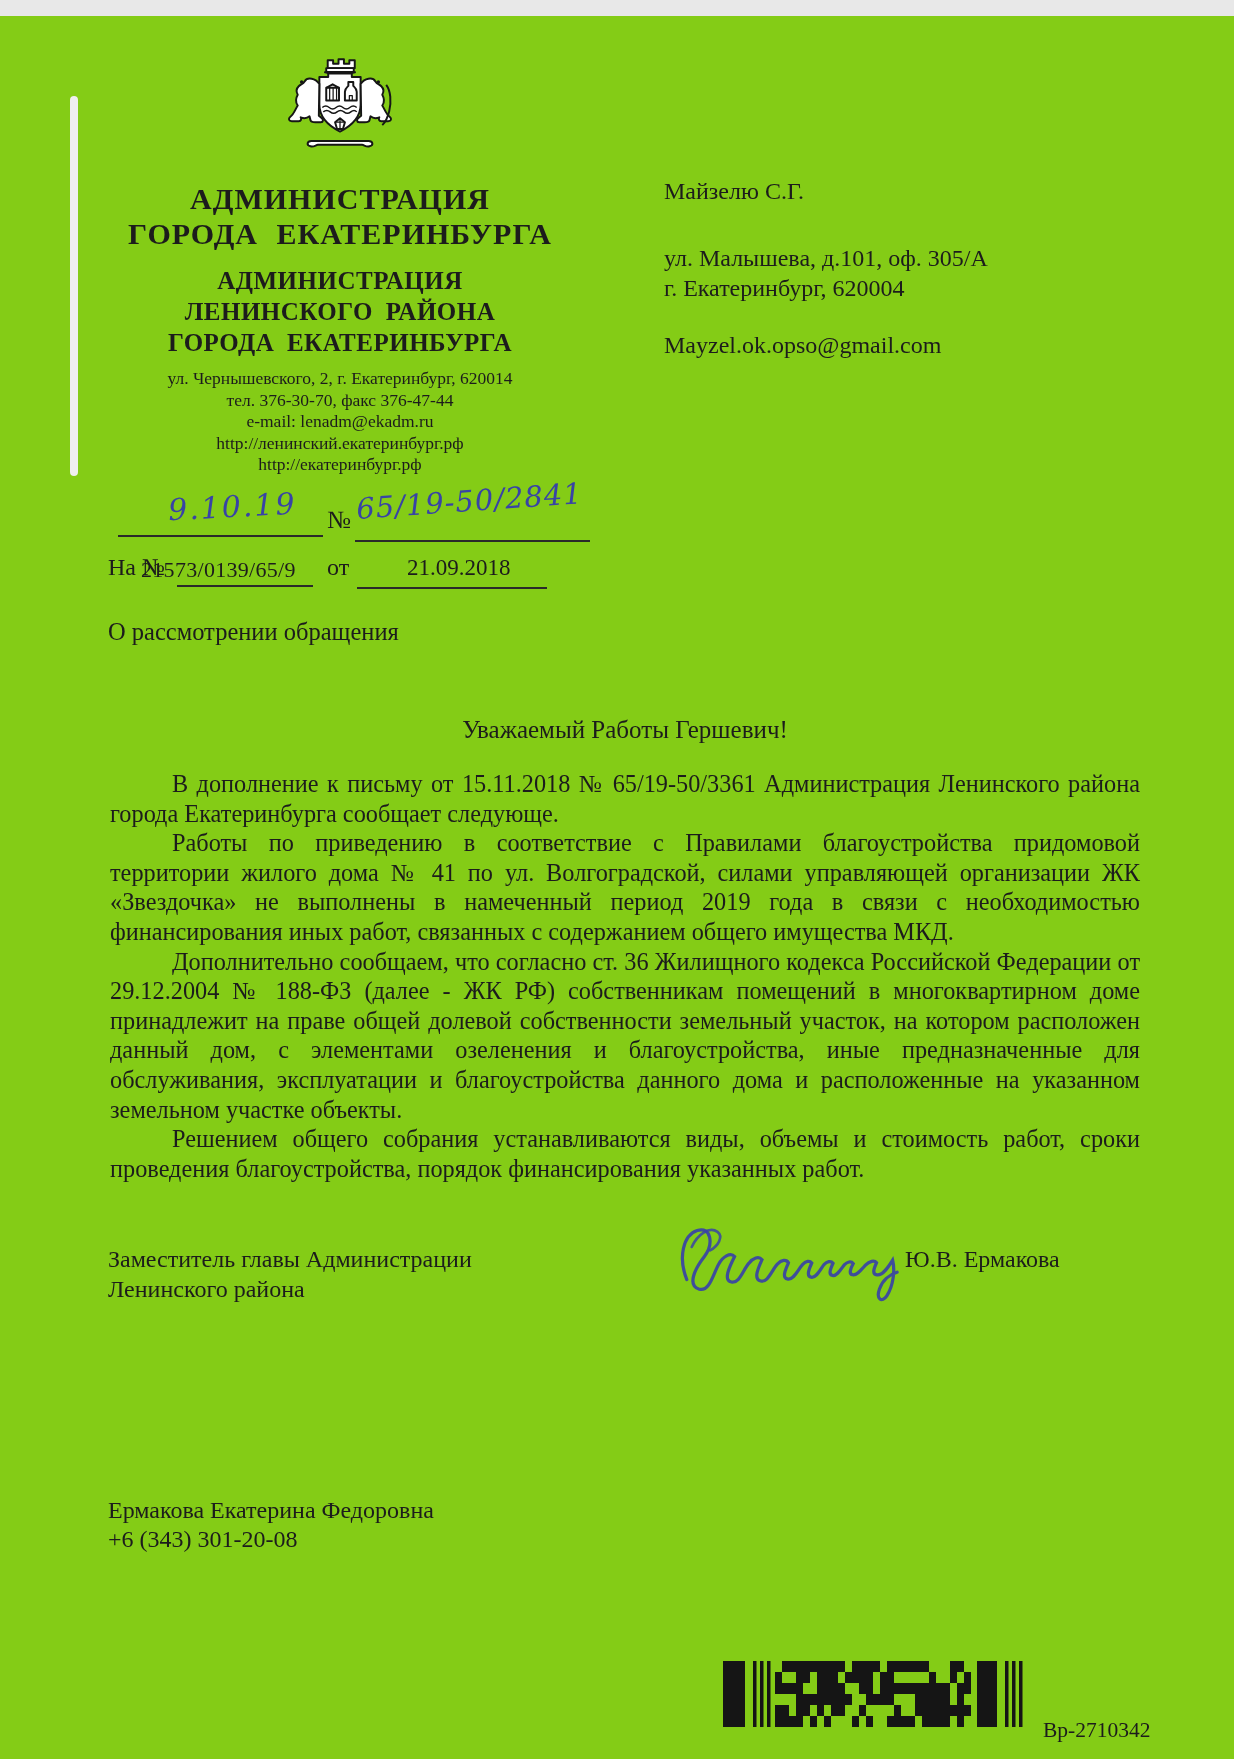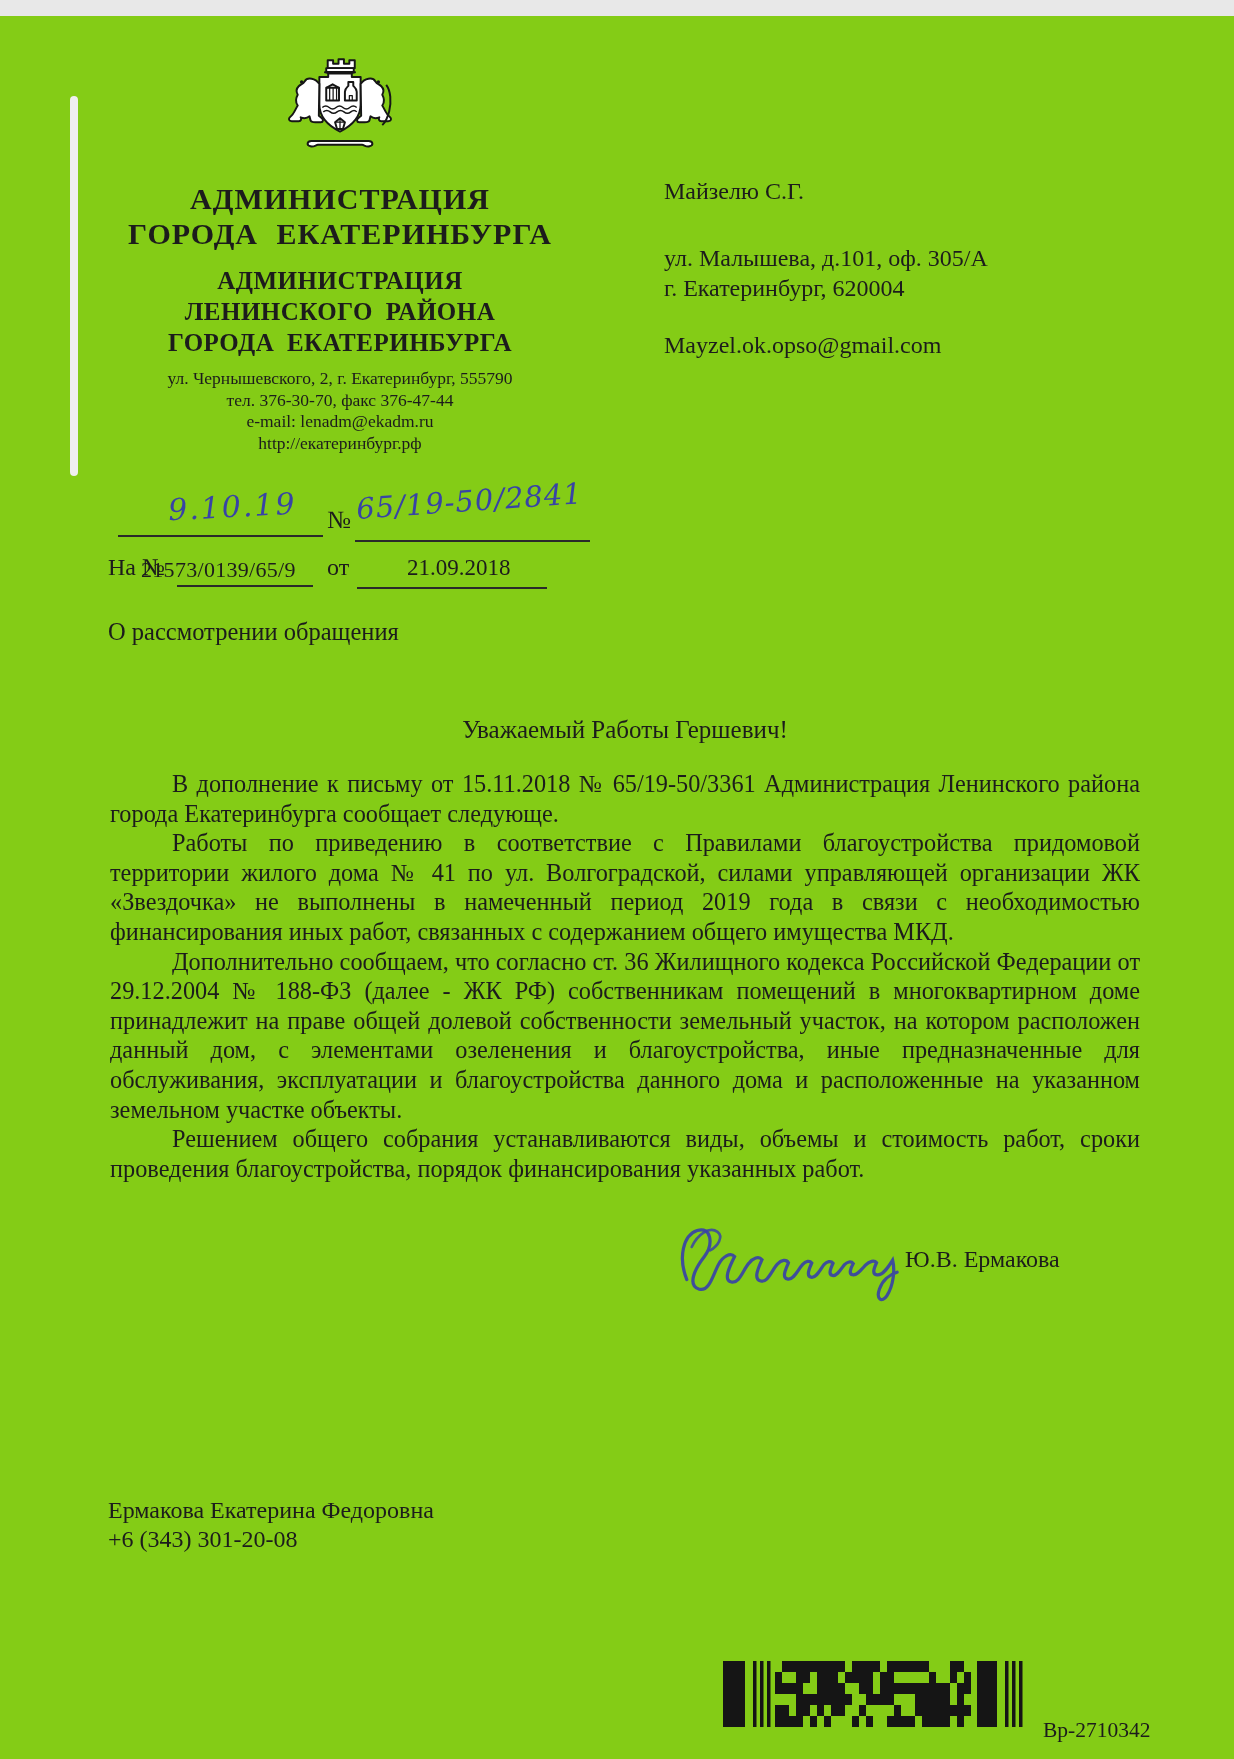--- a/index.html
+++ b/index.html
@@ -100,23 +100,24 @@
     <div class="org1">
       <div>АДМИНИСТРАЦИЯ</div>
       <div>ГОРОДА ЕКАТЕРИНБУРГА</div>
     </div>
     <div class="org2">
       <div>АДМИНИСТРАЦИЯ</div>
       <div>ЛЕНИНСКОГО РАЙОНА</div>
       <div>ГОРОДА ЕКАТЕРИНБУРГА</div>
     </div>
     <div class="contact">
-      <div>ул. Чернышевского, 2, г. Екатеринбург, 555790</div>
+      <div>ул. Чернышевского, 2, г. Екатеринбург, 620014</div>
       <div>тел. 376-30-70, факс 376-47-44</div>
       <div>e-mail: lenadm@ekadm.ru</div>
+      <div>http://ленинский.екатеринбург.рф</div>
       <div>http://екатеринбург.рф</div>
     </div>
   </div>
 
   <div class="recipient">
     <div class="r-name">Майзелю С.Г.</div>
     <div>ул. Малышева, д.101, оф. 305/А</div>
     <div>г. Екатеринбург, 620004</div>
     <div class="r-email">Mayzel.ok.opso@gmail.com</div>
   </div>
@@ -137,20 +138,24 @@
   <div class="subject">О рассмотрении обращения</div>
   <div class="salutation">Уважаемый Работы Гершевич!</div>
 
   <div class="body-text">
     <p>В дополнение к письму от 15.11.2018 № 65/19-50/3361 Администрация Ленинского района города Екатеринбурга сообщает следующе.</p>
     <p>Работы по приведению в соответствие с Правилами благоустройства придомовой территории жилого дома № 41 по ул. Волгоградской, силами управляющей организации ЖК «Звездочка» не выполнены в намеченный период 2019 года в связи с необходимостью финансирования иных работ, связанных с содержанием общего имущества МКД.</p>
     <p>Дополнительно сообщаем, что согласно ст. 36 Жилищного кодекса Российской Федерации от 29.12.2004 № 188-ФЗ (далее - ЖК РФ) собственникам помещений в многоквартирном доме принадлежит на праве общей долевой собственности земельный участок, на котором расположен данный дом, с элементами озеленения и благоустройства, иные предназначенные для обслуживания, эксплуатации и благоустройства данного дома и расположенные на указанном земельном участке объекты.</p>
     <p>Решением общего собрания устанавливаются виды, объемы и стоимость работ, сроки проведения благоустройства, порядок финансирования указанных работ.</p>
   </div>
 
+  <div class="sig-position">
+    <div>Заместитель главы Администрации</div>
+    <div>Ленинского района</div>
+  </div>
 
   <svg class="sig-svg" viewBox="0 0 255 95">
     <path fill="none" stroke="var(--ink-blue)" stroke-width="3.2" stroke-linecap="round" opacity="0.92" d="M18,62 C10,40 16,18 30,14 C44,10 46,28 36,40 C26,52 18,68 30,72 C40,75 44,58 50,48
          C54,41 62,36 66,41 C60,52 54,64 62,66 C70,68 74,54 80,48 C84,43 90,41 93,45
          C88,55 84,64 91,66 C98,68 102,56 108,50 C112,46 117,45 119,49 C115,57 112,64 118,65
          C124,66 128,56 133,51 C136,48 140,47 142,50 C139,56 136,63 141,64 C146,65 150,57 154,52
          C157,49 161,48 163,51 C160,57 158,62 162,63 C166,64 170,58 174,53 C177,50 181,49 183,52
          C180,57 178,62 182,63 C186,64 191,58 195,54 C199,50 204,49 206,52 C203,58 201,63 206,64
          C212,65 218,56 222,50 C224,60 222,75 215,85 C210,92 204,88 208,78 C211,70 218,64 226,62"></path>
     <path fill="none" stroke="var(--ink-blue)" stroke-width="2.6" stroke-linecap="round" opacity="0.85" d="M24,30 C30,18 42,10 50,16 C56,21 50,30 42,34"></path>

